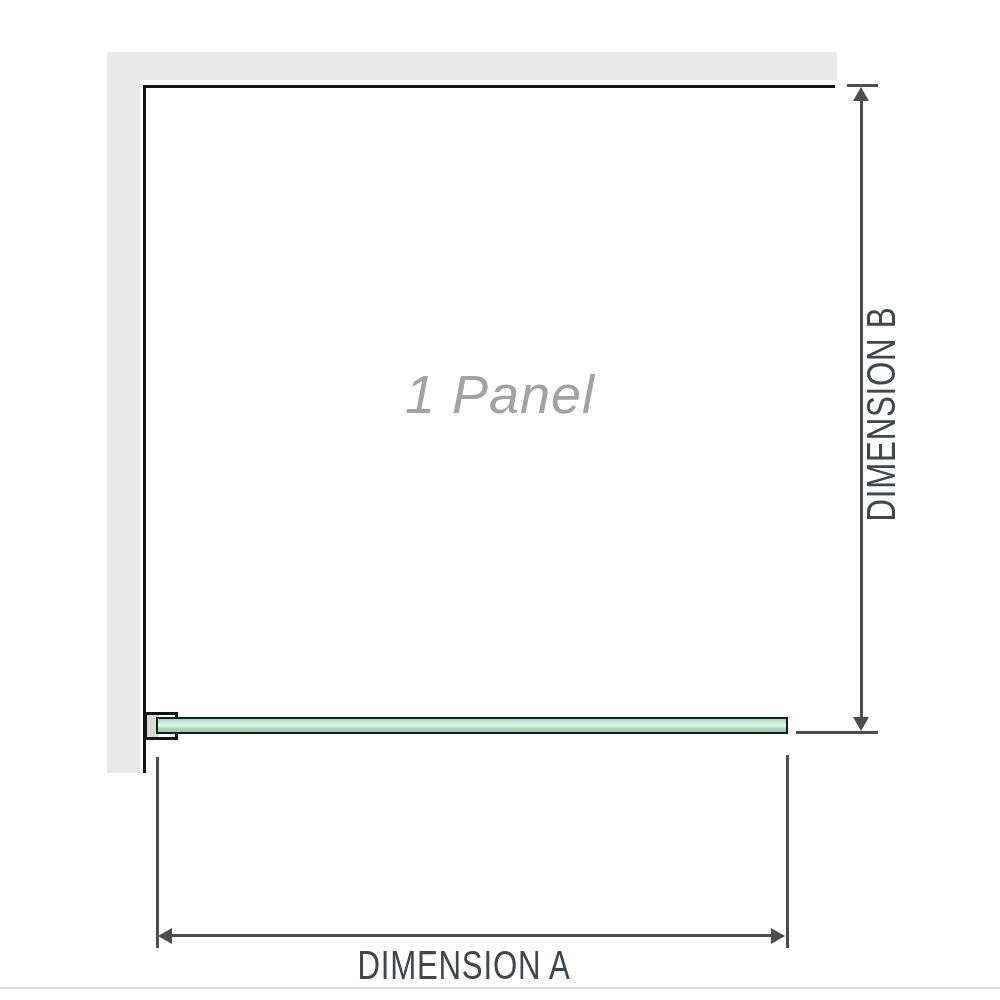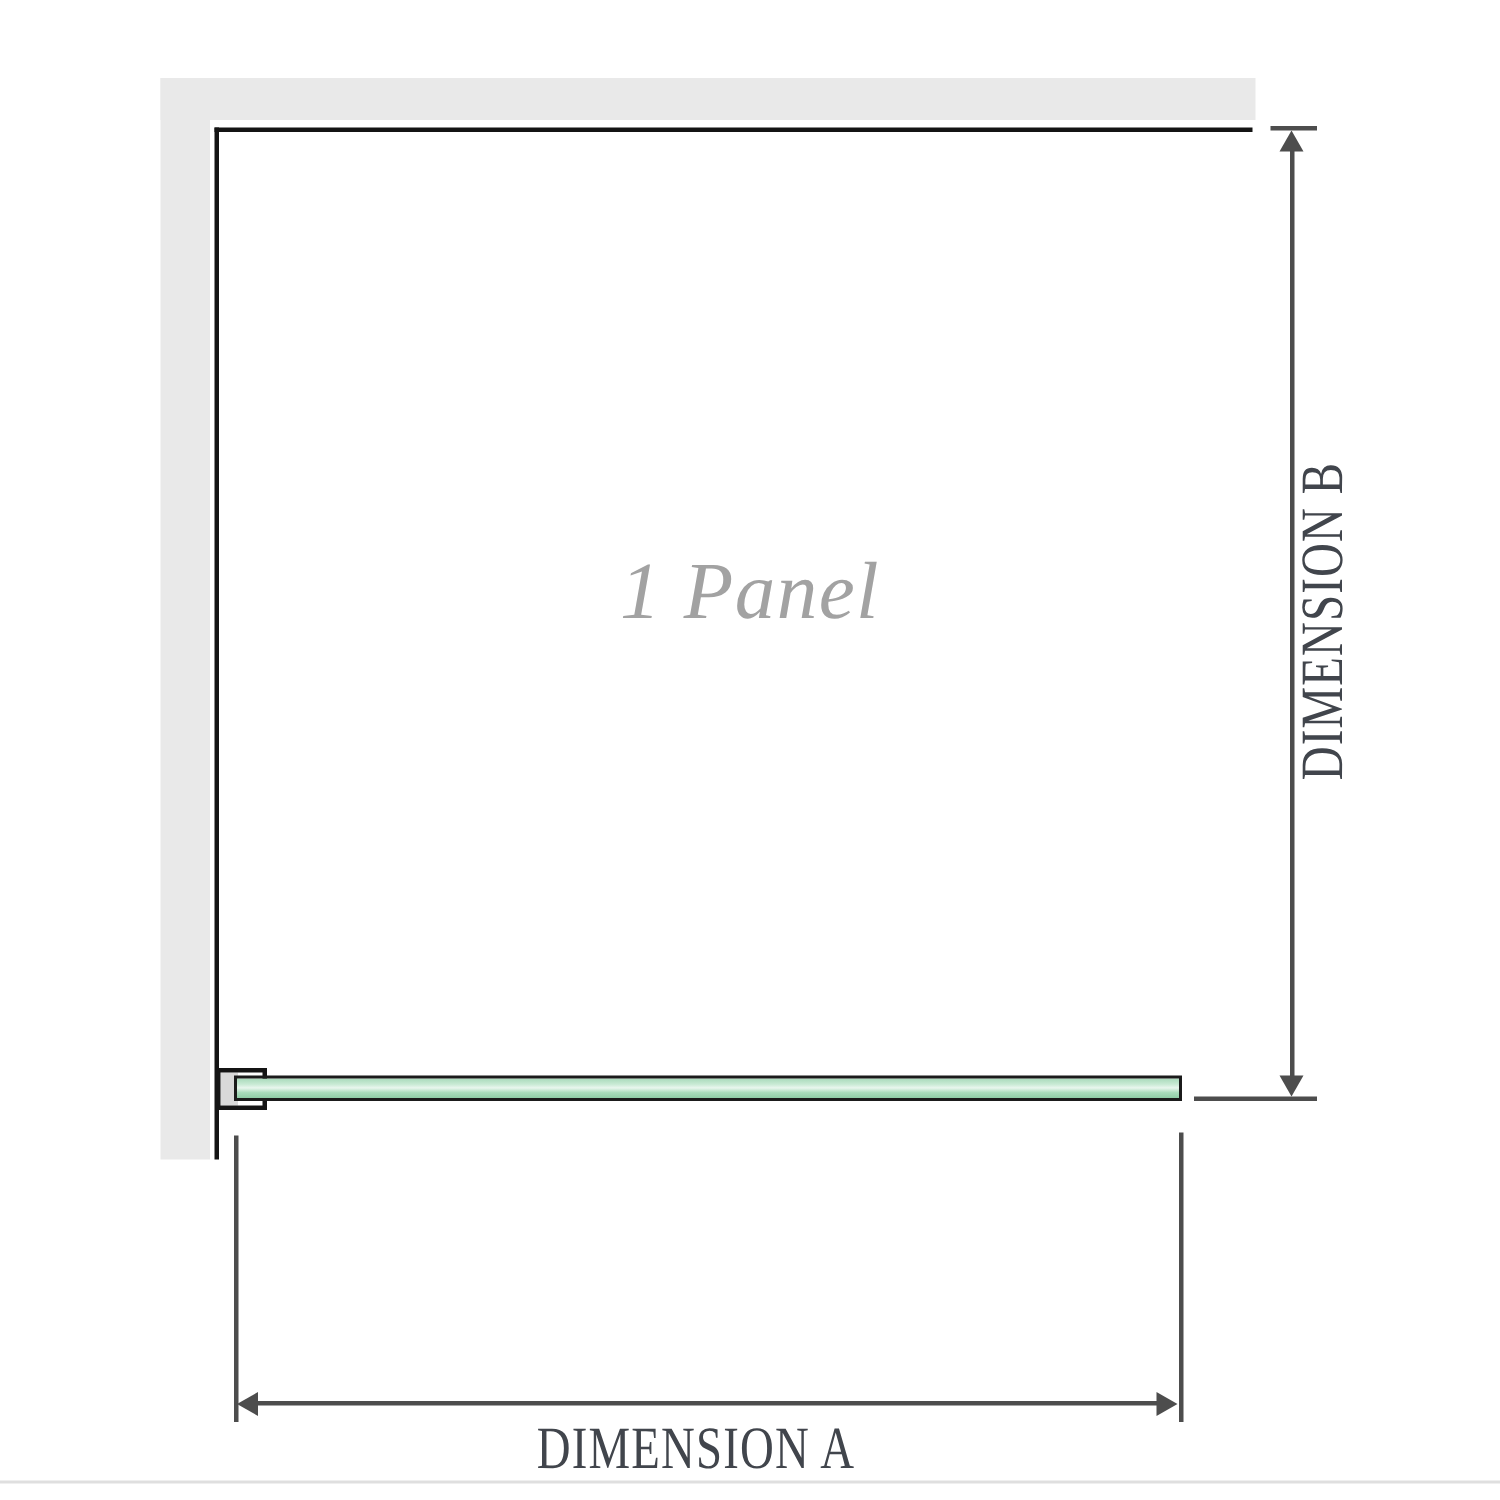--- a/index.html
+++ b/index.html
@@ -11,21 +11,21 @@
     --glass-border:#1b1b1b;
     --glass-top:#a9dabb;
     --glass-mid:#e9f6ee;
     --glass-bottom:#8fcda6;
     --bracket-pad:#d9d9d9;
     --divider:#dfdfdf;
   }
   html,body{margin:0;padding:0;background:#fff;}
   .canvas{
     position:relative;width:1000px;height:1000px;background:#ffffff;
-    overflow:hidden;font-family:Liberation Serif, serif;
+    overflow:hidden;font-family:Liberation Sans, sans-serif;
   }
   .abs{position:absolute;}
   
   .wall-v{left:107px;top:52px;width:33px;height:721px;background:var(--wall);}
   .wall-h{left:107px;top:52px;width:730px;height:28px;background:var(--wall);}
   
   .outline-top{left:143px;top:85px;width:692px;height:3px;background:var(--outline);}
   .outline-left{left:143px;top:85px;width:3px;height:688px;background:var(--outline);}
   
   .panel-label{

